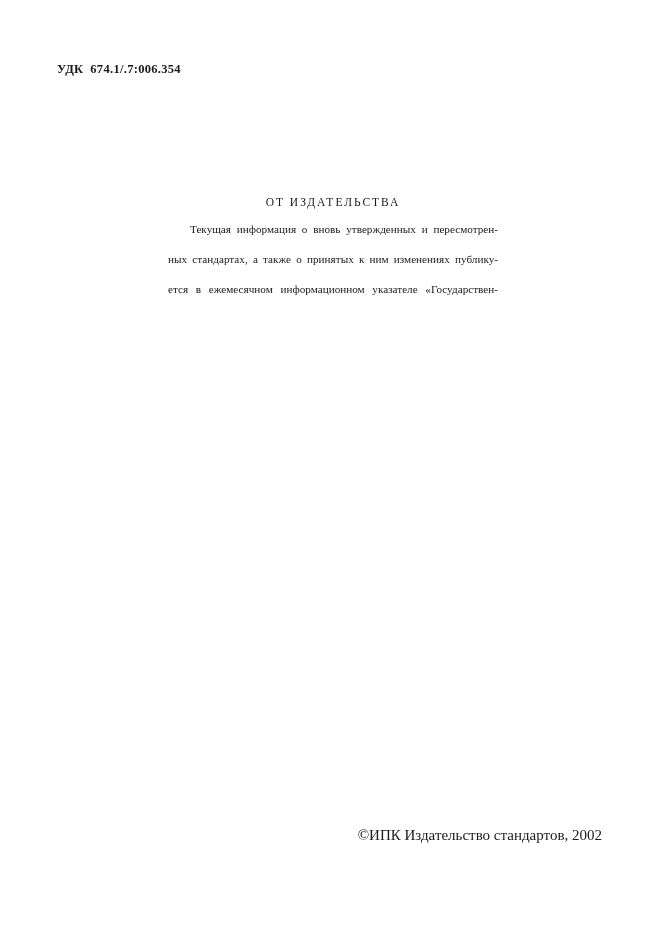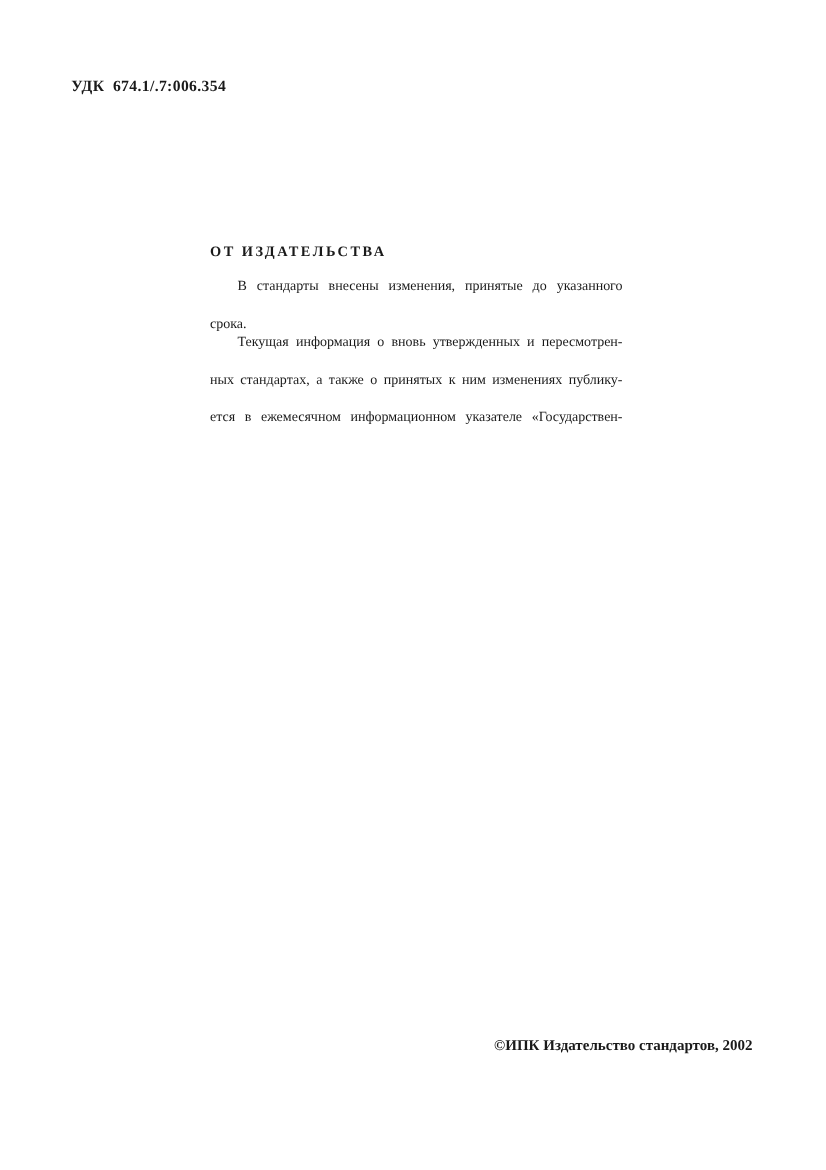--- a/index.html
+++ b/index.html
@@ -32,25 +32,25 @@
     letter-spacing: 0.3px;
     white-space: pre;
   }
   .content {
     position: absolute;
     top: 196px;
     left: 168px;
     width: 330px;
   }
   .section-title {
+    text-align: center;
     font-size: 11.5px;
     letter-spacing: 2.0px;
     margin: 0 0 14px 0;
     font-family: "Liberation Serif", serif;
-    font-weight: bold;
   }
   .para {
     font-size: 11.2px;
     line-height: 1.33;
     text-align: justify;
     text-indent: 22px;
     margin: 0 0 0.5px 0;
     hyphens: manual;
   }
   .para .justify-line {
@@ -68,42 +68,37 @@
   }
   .para .last-line {
     display: block;
     text-align: left;
     text-indent: 0;
   }
   .footer {
     position: absolute;
     bottom: 92px;
     right: 59px;
-    font-size: 12px;
+    font-size: 15px;
     font-family: "Liberation Serif", serif;
     white-space: pre;
-    font-weight: bold;
   }
 </style>
 </head>
 <body>
 
 <div class="page">
 
   <div class="udk">УДК  674.1/.7:006.354</div>
 
   <div class="content">
 
     <div class="section-title">ОТ  ИЗДАТЕЛЬСТВА</div>
 
 
-    <p class="para">
-      <span class="justify-line first-line">В стандарты  внесены изменения,  принятые  до указанного</span>
-      <span class="last-line">срока.</span>
-    </p>
 
     <p class="para">
       <span class="justify-line first-line">Текущая информация о вновь утвержденных и пересмотрен-</span>
       <span class="justify-line">ных стандартах, а также о принятых к ним изменениях публику-</span>
       <span class="justify-line">ется в ежемесячном информационном указателе «Государствен-</span>
     </p>
 
   </div>
 
   <div class="footer">©ИПК Издательство стандартов, 2002</div>

